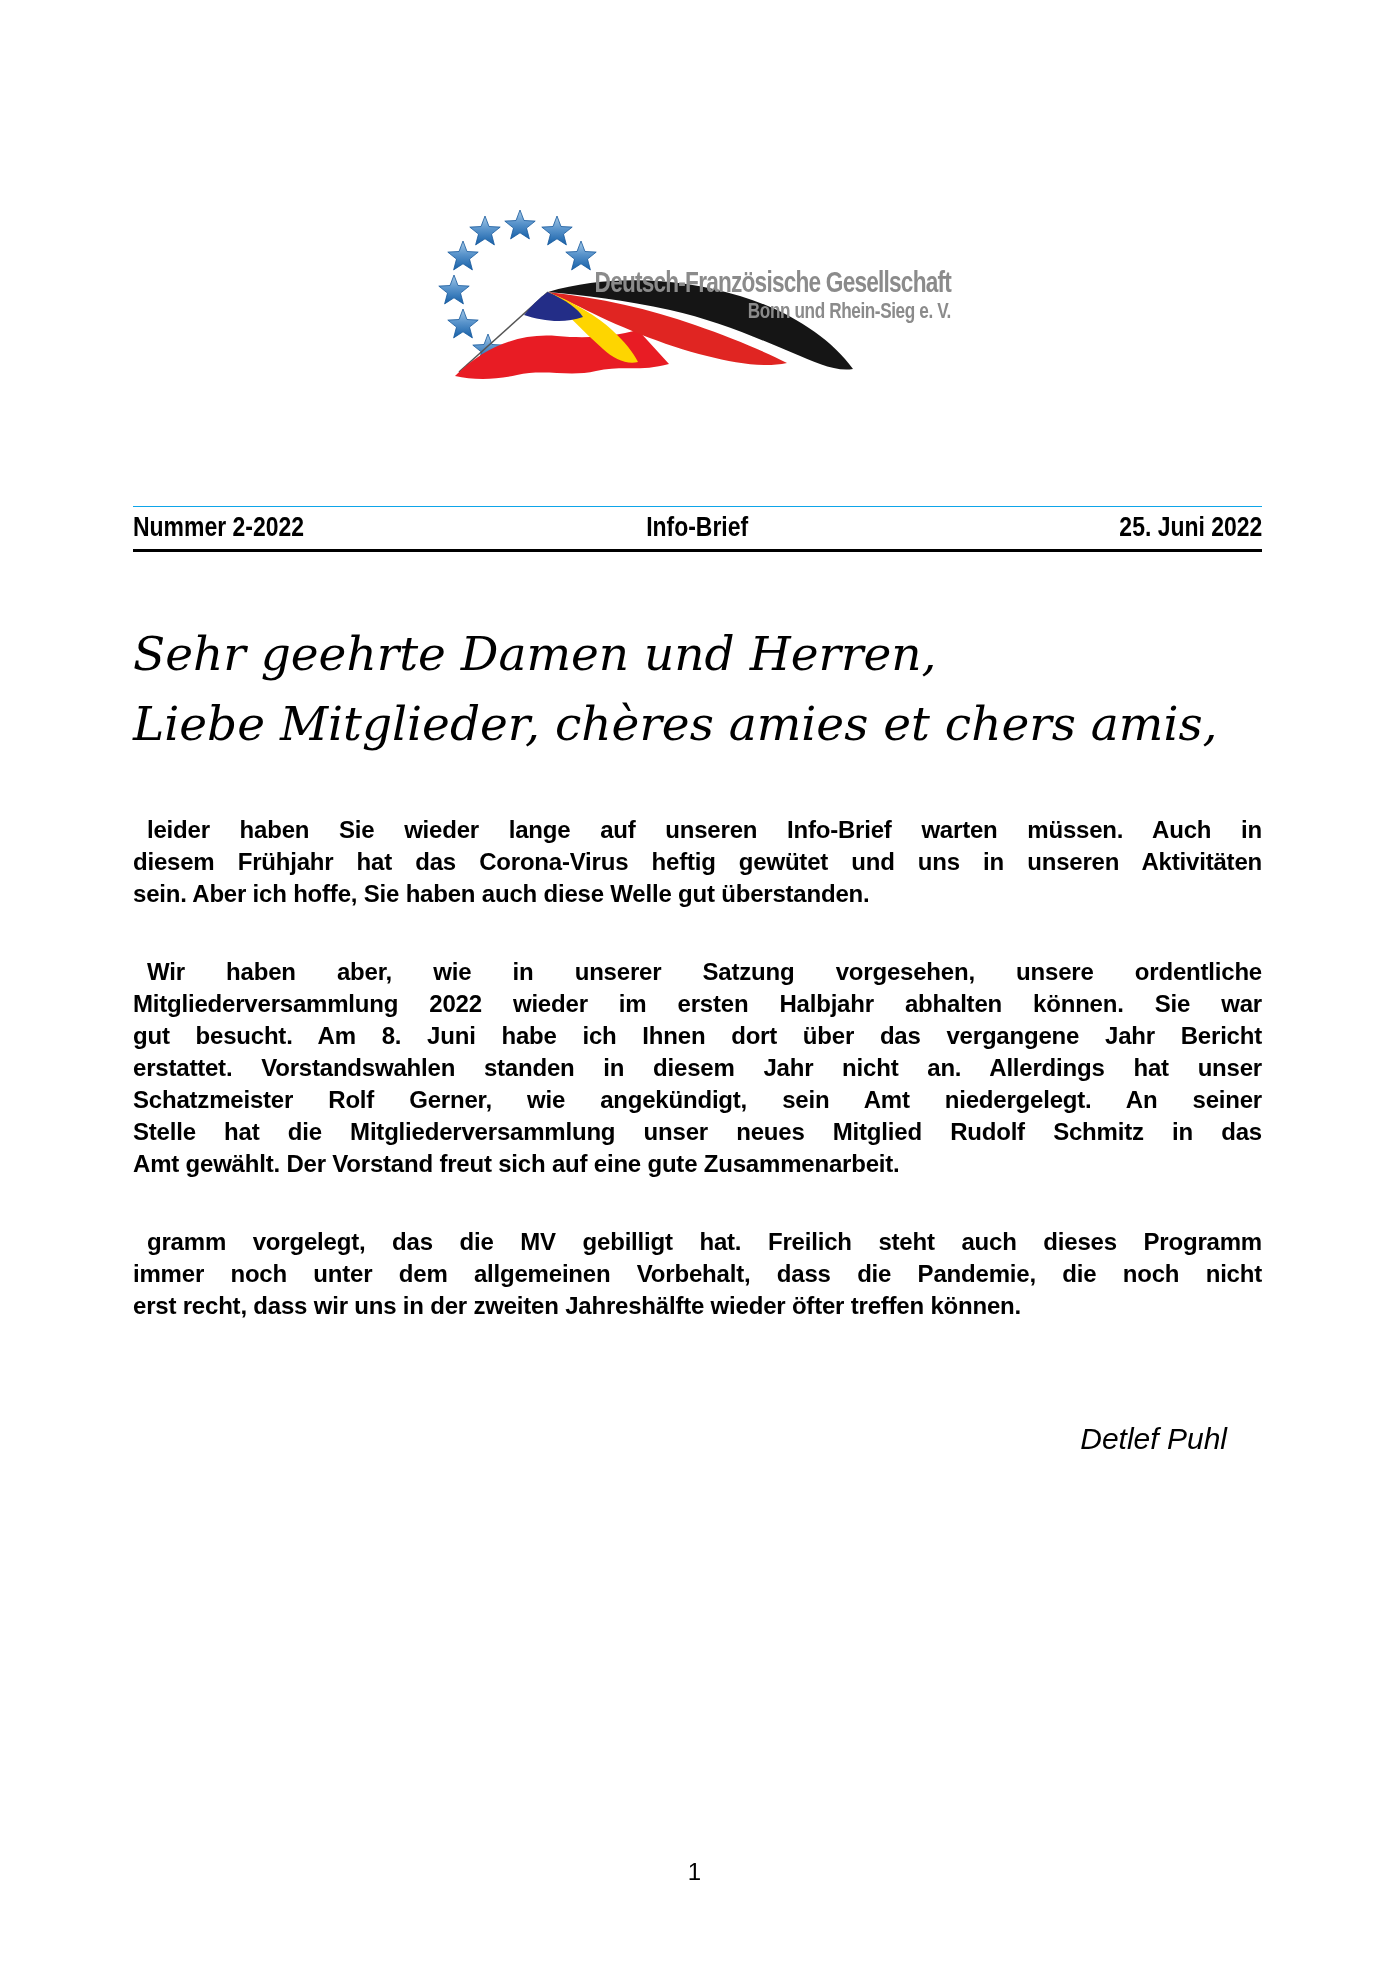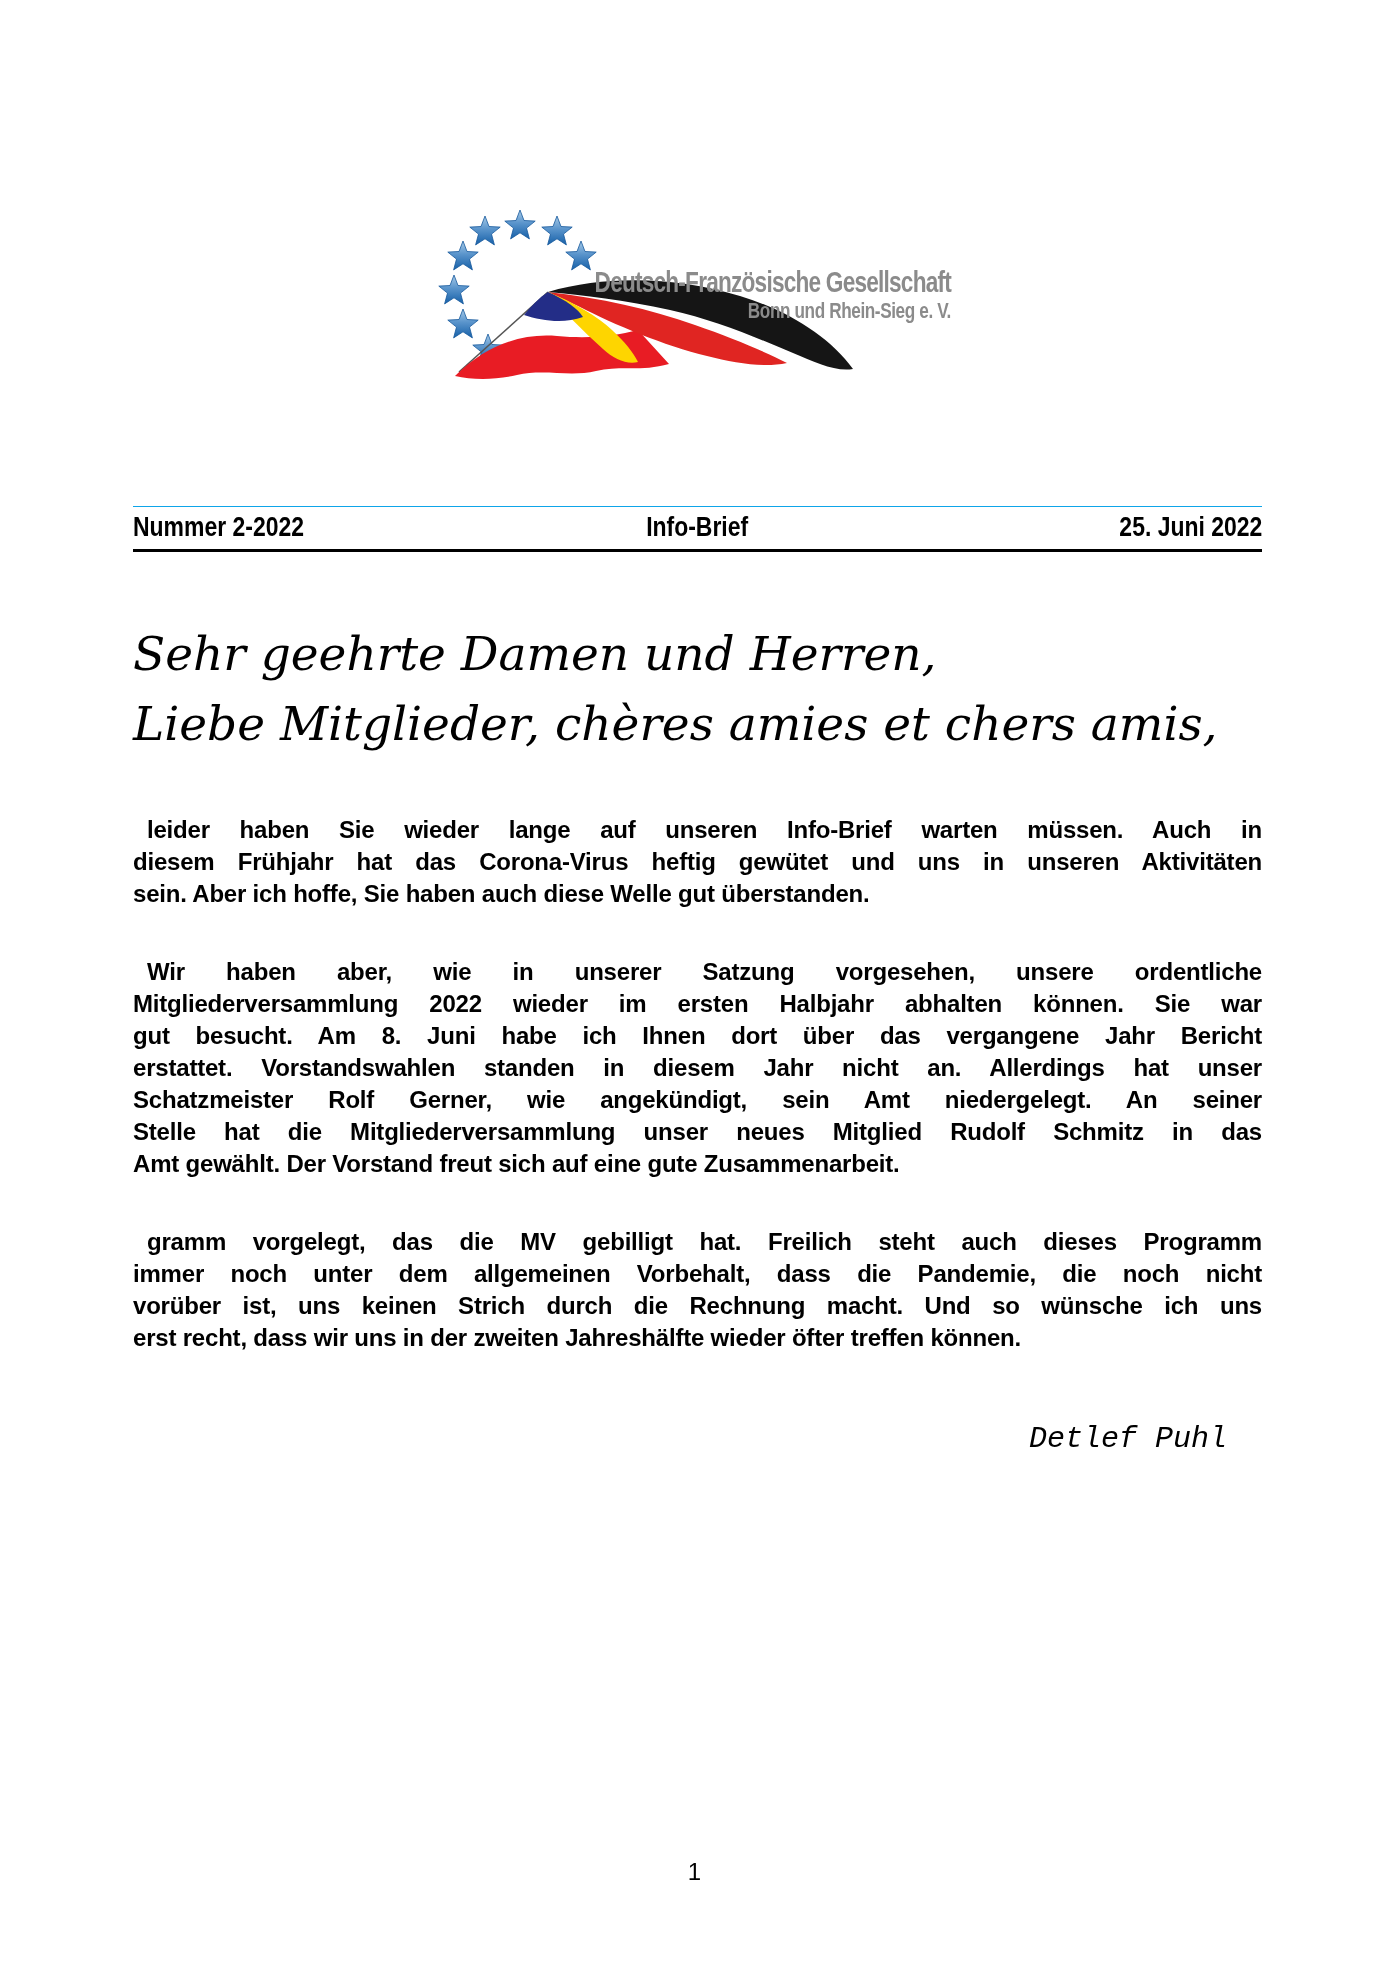--- a/index.html
+++ b/index.html
@@ -49,21 +49,21 @@
   .body-text{position:absolute;left:133px;top:770px;width:1129px;
     font-size:24px;line-height:32px;letter-spacing:-0.2px;}
   .para{margin:0 0 46px 0;}
   .para .line{text-align:justify;text-align-last:justify;font-weight:bold;}
   .para .line.last{text-align-last:left;}
   .para .line:first-child{text-indent:14px;}
 
   
   .signature{
     position:absolute;right:162px;top:1378px;
-    font-family:Liberation Mono, monospace;font-style:italic;font-size:30px;
+    font-family:Liberation Sans, sans-serif;font-style:italic;font-size:30px;
   }
 
   
   .page-number{position:absolute;left:0;top:1814px;width:100%;text-align:center;font-size:24px;}
 </style>
 </head>
 <body>
 
 <div class="page">
 
@@ -123,21 +123,20 @@
         <div class="line">Mitgliederversammlung 2022 wieder im ersten Halbjahr abhalten können. Sie war</div>
         <div class="line">gut besucht. Am 8. Juni habe ich Ihnen dort über das vergangene Jahr Bericht</div>
         <div class="line">erstattet. Vorstandswahlen standen in diesem Jahr nicht an. Allerdings hat unser</div>
         <div class="line">Schatzmeister Rolf Gerner, wie angekündigt, sein Amt niedergelegt. An seiner</div>
         <div class="line">Stelle hat die Mitgliederversammlung unser neues Mitglied Rudolf Schmitz in das</div>
         <div class="line last">Amt gewählt. Der Vorstand freut sich auf eine gute Zusammenarbeit.</div>
       </div>
     <div class="para">
         <div class="line">gramm vorgelegt, das die MV gebilligt hat. Freilich steht auch dieses Programm</div>
         <div class="line">immer noch unter dem allgemeinen Vorbehalt, dass die Pandemie, die noch nicht</div>
-        <div class="line">vorüber ist, uns keinen Strich durch die Rechnung macht. Und so wünsche ich uns</div>
         <div class="line last">erst recht, dass wir uns in der zweiten Jahreshälfte wieder öfter treffen können.</div>
       </div>
   </div>
 
   <div class="signature">Detlef Puhl</div>
 
   <div class="page-number">1</div>
 
 </div>
 

